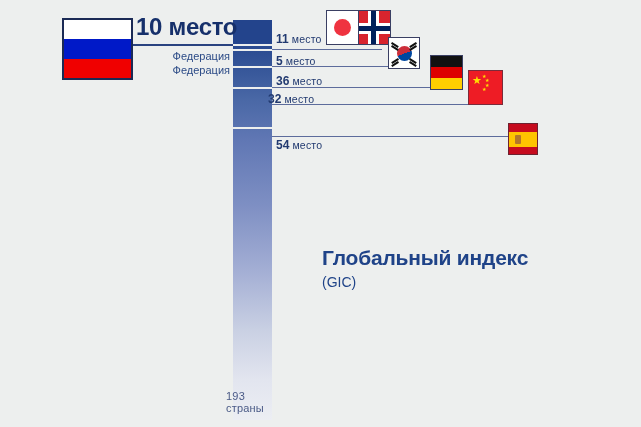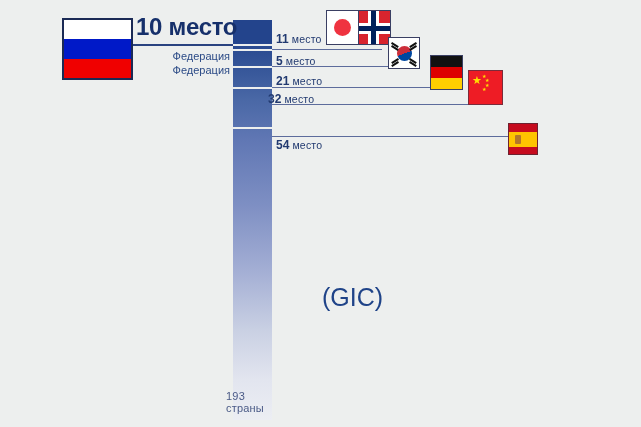--- a/index.html
+++ b/index.html
@@ -193,24 +193,23 @@
     color: #1f4388;
     font-size: 21px;
     font-weight: bold;
     line-height: 25px;
     letter-spacing: -0.2px;
   }
   .title .line2 { display: block; }
   .title .abbr {
     display: block;
     font-weight: normal;
-    font-size: 25px;
+    font-size: 14px;
     line-height: 24px;
     letter-spacing: 0;
-    margin-top: 40px;
   }
 
   
   .itu-logo {
     position: absolute;
     left: 322px;
     top: 334px;
     width: 44px;
     height: 44px;
   }
@@ -271,21 +270,21 @@
     <div class="tb tb3"></div>
     <div class="tb tb4"></div>
     <div class="tb tb5"></div>
     <div class="tb tb6"></div>
     <div class="tb tb7"></div>
     <div class="tb tb8"></div>
   </div>
 
   <div class="leader" style="left:272px; top:87px; width:160px;"></div>
   <div class="rank-label" style="left:276px; top:75px;">
-    <span class="num">21</span>
+    <span class="num">36</span>
     <span class="word">место</span>
   </div>
   <div class="flag flag-de">
     <div class="band b1"></div>
     <div class="band b2"></div>
     <div class="band b3"></div>
   </div>
 
   <div class="leader" style="left:272px; top:104px; width:198px;"></div>
   <div class="rank-label" style="left:268px; top:93px;">
@@ -306,17 +305,18 @@
     <span class="word">место</span>
   </div>
   <div class="flag flag-es">
     <div class="band b1"></div>
     <div class="band b2"></div>
     <div class="band b3"></div>
     <div class="crest"></div>
   </div>
 
   <div class="title">
+    <span>Глобальный индекс</span>
     <span class="abbr">(GIC)</span>
   </div>
 
 
 </div>
 
 </body></html>

